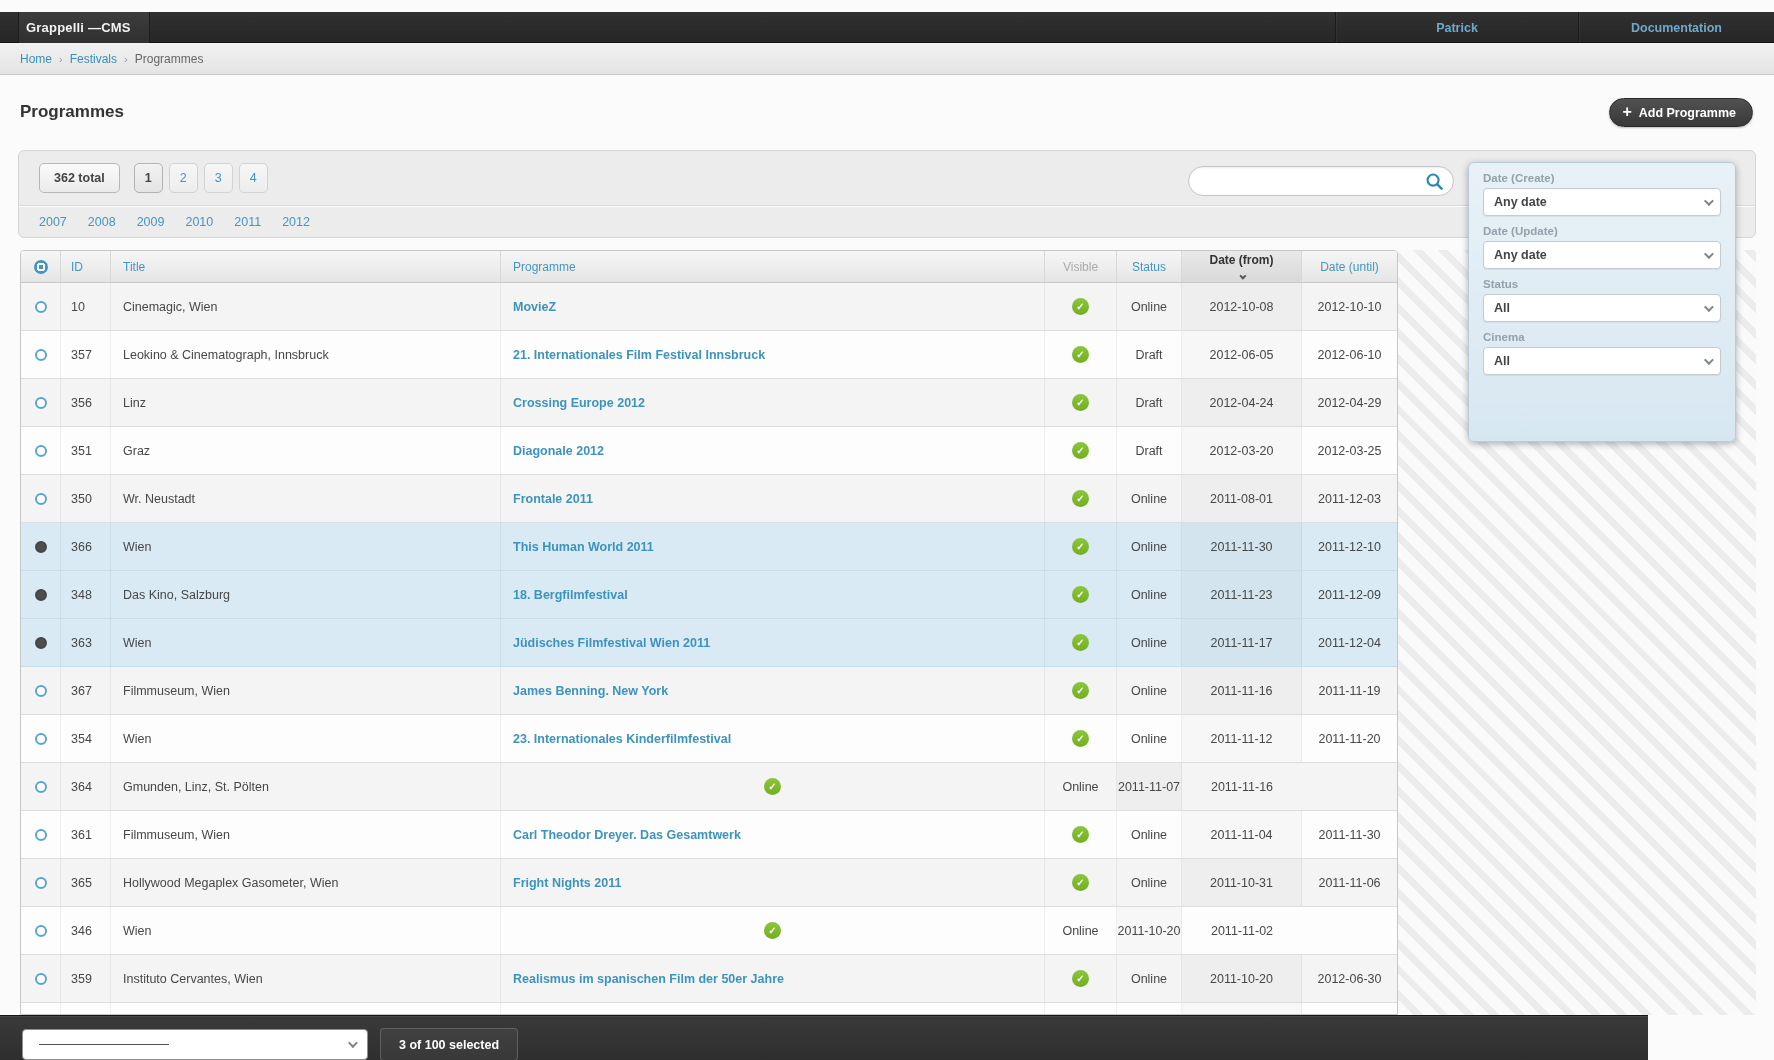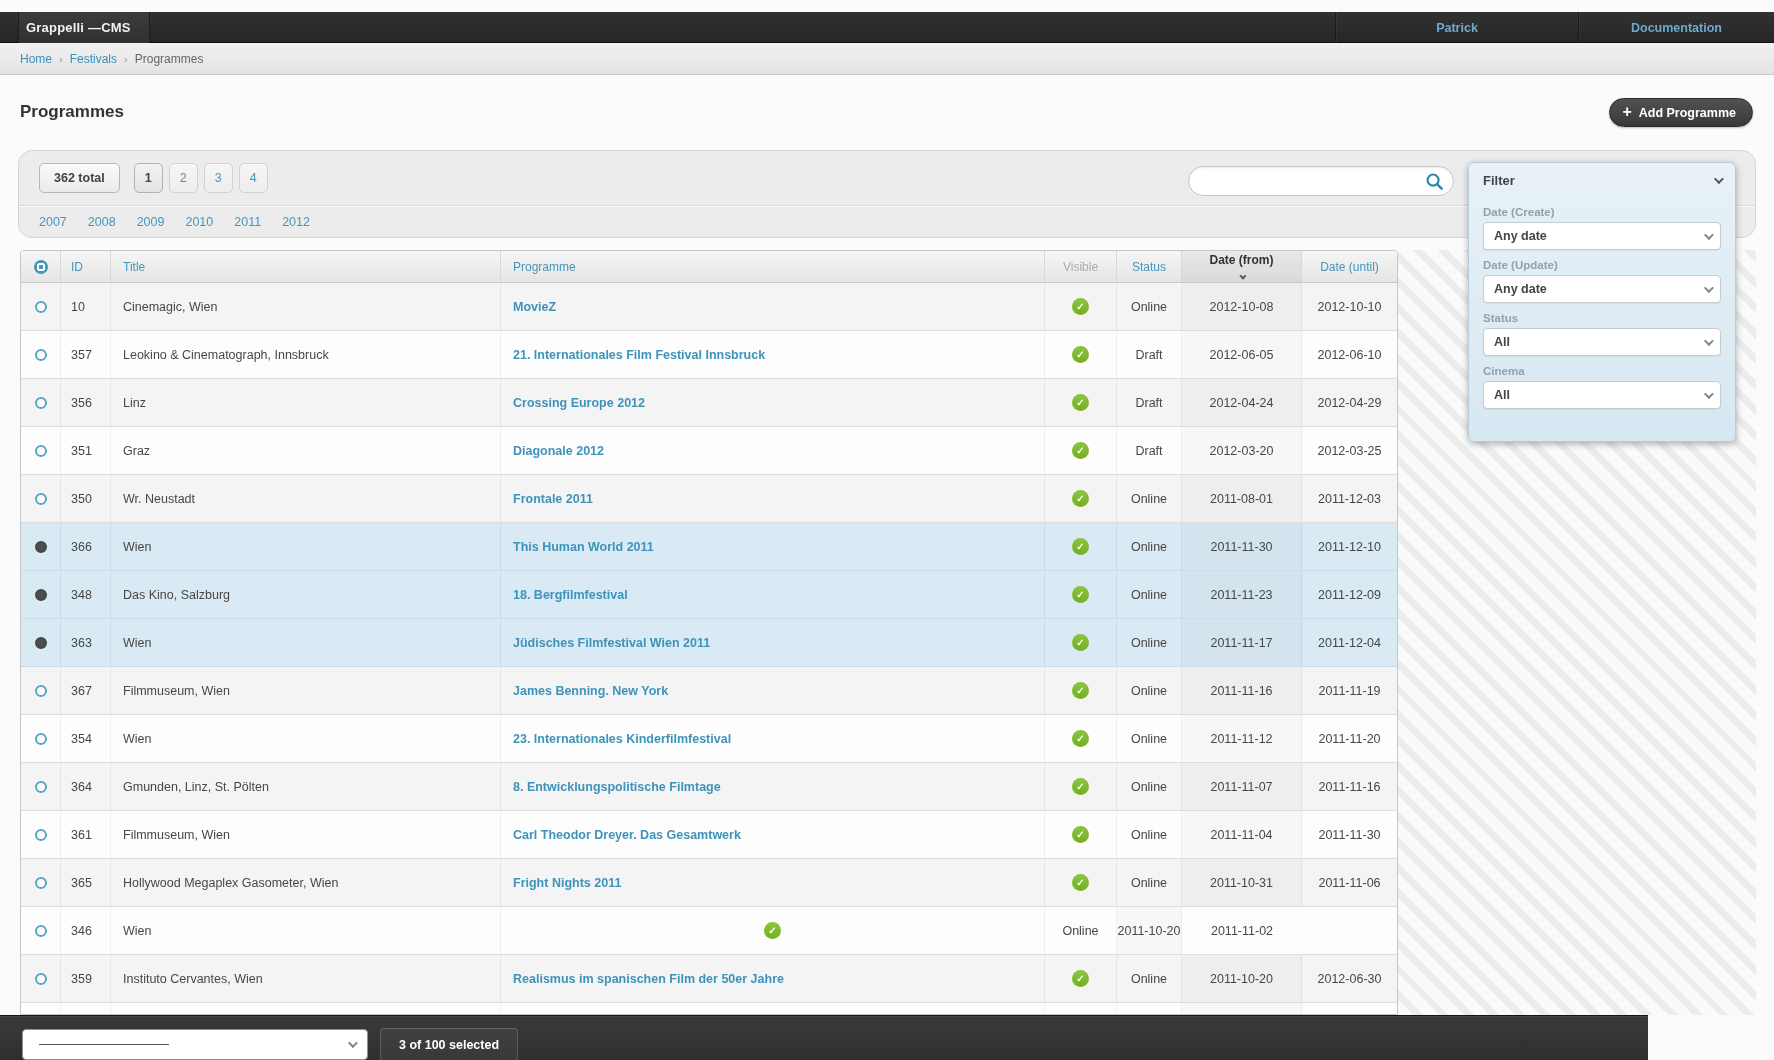--- a/index.html
+++ b/index.html
@@ -39,21 +39,21 @@
   .add-btn {
     position:absolute; right:21px; top:86px; height:29px; padding:0 16px 0 12px;
     background:linear-gradient(#525252,#383838); border:1px solid #2b2b2b; border-radius:15px;
     color:#fff; font-size:12.5px; font-weight:bold; display:flex; align-items:center; gap:7px;
     box-shadow:0 1px 2px rgba(0,0,0,.25); cursor:pointer;
   }
   .add-btn .plus { font-size:16px; font-weight:bold; line-height:1; margin-top:-2px; }
   
   .toolbar {
     position:absolute; left:18px; top:138px; width:1738px; height:88px;
-    background:#ececec; border:1px solid #d6d6d6; border-radius:14px;text-decoration:underline;
+    background:#ececec; border:1px solid #d6d6d6; border-radius:6px;text-decoration:underline;
   }
   .tb-row1 { position:absolute; left:0; top:0; right:0; height:54px; display:flex; align-items:center; padding-left:20px; }
   .btn {
     height:30px; display:inline-flex; align-items:center; justify-content:center;
     border:1px solid #c4c4c4; border-radius:5px; background:linear-gradient(#fafafa,#ebebeb);
     font-size:12.5px; color:#4596be; cursor:pointer;
   }
   .btn.total { padding:0 14px; color:#444; font-weight:bold; border-color:#b7b7b7; margin-right:14px; }
   .btn.pg { width:29px; margin-right:6px; background:linear-gradient(#f6f6f6,#ededed); border-color:#d2d2d2; }
   .btn.pg.cur { color:#444; font-weight:bold; border-color:#b2b2b2; background:linear-gradient(#f2f2f2,#e4e4e4); }
@@ -201,24 +201,20 @@
       <svg class="search-ico" viewBox="0 0 20 20">
         <circle cx="8.5" cy="8.5" r="5.8" fill="none" stroke="#2e86ad" stroke-width="2.2"></circle>
         <line x1="13" y1="13" x2="17.5" y2="17.5" stroke="#2e86ad" stroke-width="2.6" stroke-linecap="round"></line>
       </svg>
     </div>
   </div>
 
   <div class="stripes"></div>
 
   <aside class="filter">
-    <div class="filter-head">
-      <span class="ft">Filter</span>
-      <span class="chev dark"></span>
-    </div>
     <div class="fgroup">
       <div class="flabel">Date (Create)</div>
       <div class="fselect">
         <span>Any date</span>
         <span class="chev"></span>
       </div>
     </div>
     <div class="fgroup">
       <div class="flabel">Date (Update)</div>
       <div class="fselect">
@@ -418,23 +414,20 @@
           <div class="cell c-status">Online</div>
           <div class="cell c-from">2011-11-12</div>
           <div class="cell c-until">2011-11-20</div>
         </div>
         <div class="trow gray">
           <div class="cell c-sel">
             <span class="radio"></span>
           </div>
           <div class="cell c-id">364</div>
           <div class="cell c-title">Gmunden, Linz, St. Pölten</div>
-          <div class="cell c-prog">
-            <a class="plink">8. Entwicklungspolitische Filmtage</a>
-          </div>
           <div class="cell c-vis">
             <span class="vcheck">✓</span>
           </div>
           <div class="cell c-status">Online</div>
           <div class="cell c-from">2011-11-07</div>
           <div class="cell c-until">2011-11-16</div>
         </div>
         <div class="trow white">
           <div class="cell c-sel">
             <span class="radio"></span>

